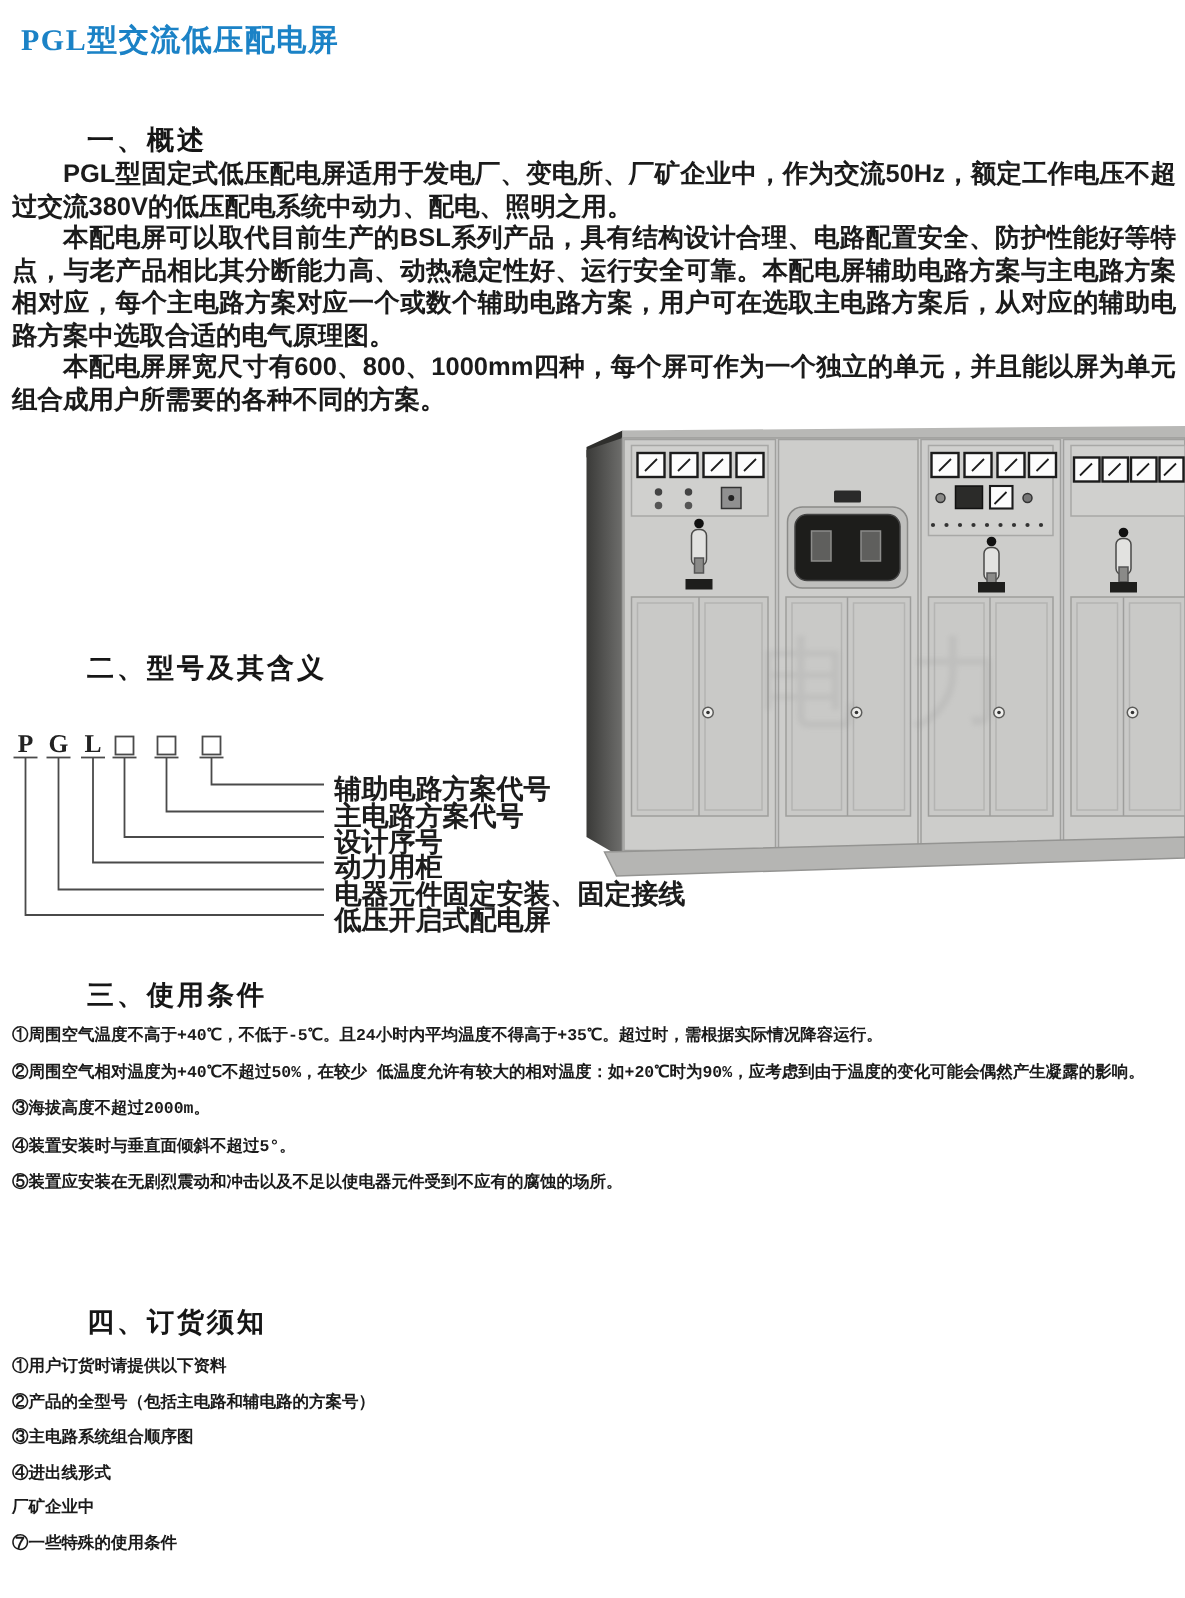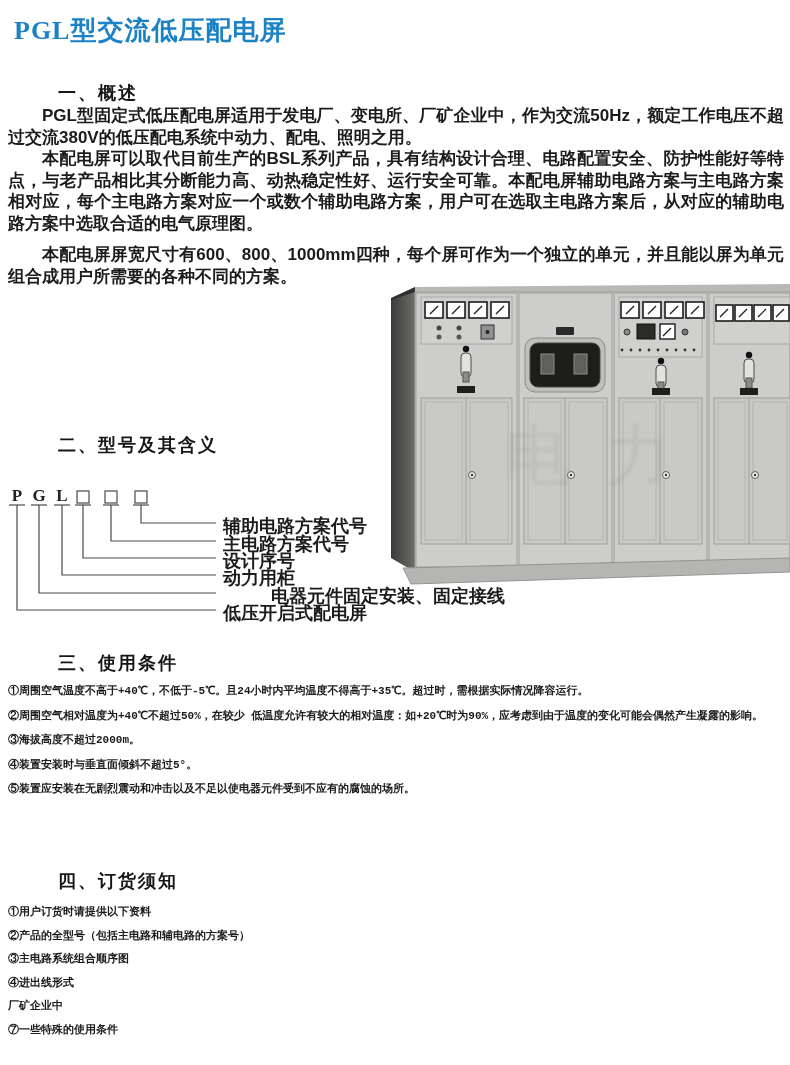--- a/index.html
+++ b/index.html
@@ -1,27 +1,27 @@
 <!DOCTYPE html>
 <html><head>
 <meta charset="utf-8">
 <style>
   html,body{margin:0;padding:0;background:#ffffff;}
   .page{position:relative;width:790px;height:1065px;background:#fff;overflow:hidden;
         font-family:"Liberation Sans",sans-serif;color:#1b1b1b;}
   .page-title{position:absolute;left:14px;top:13px;font-family:"Liberation Serif",serif;
-        font-size:26px;font-weight:700;letter-spacing:1px;color:#1b82c6;}
+        font-size:20px;font-weight:700;letter-spacing:1px;color:#1b82c6;}
   .sec-head{position:absolute;left:14px;font-size:18px;font-weight:700;color:#161616;
         letter-spacing:2px;margin-left:44px;}
   #h1{top:81px;} #h2{top:433px;} #h3{top:651px;} #h4{top:869px;}
   .body-text{position:absolute;left:8px;width:776px;font-size:17px;font-weight:600;
         line-height:21.5px;text-align:justify;}
   #paras{top:105px;}
   #paras p{margin:0;text-indent:2em;}
-  #paras p.gap{margin-top:10px;}
+  #paras p.gap{margin-top:0;}
   
   .photo{position:absolute;left:375px;top:278px;width:415px;height:307px;}
   
   .diagram{position:absolute;left:8px;top:486px;width:440px;height:142px;}
   .diagram svg{position:absolute;left:0;top:0;}
   .model-letter{position:absolute;top:0px;width:14px;text-align:center;
         font-family:"Liberation Serif",serif;font-size:17px;font-weight:700;color:#222;}
   .model-label{position:absolute;left:215px;white-space:nowrap;font-size:18px;
         font-weight:700;color:#1c1c1c;}
   
@@ -237,21 +237,21 @@
         <polyline points="9,19 9,124 208,124"></polyline>
       </g>
     </svg>
     <div class="model-letter" style="left:2px;">P</div>
     <div class="model-letter" style="left:24px;">G</div>
     <div class="model-letter" style="left:47px;">L</div>
     <div class="model-label" style="top:28px;">辅助电路方案代号</div>
     <div class="model-label" style="top:46px;">主电路方案代号</div>
     <div class="model-label" style="top:63px;">设计序号</div>
     <div class="model-label" style="top:80px;">动力用柜</div>
-    <div class="model-label" style="top:98px;margin-left:48px;">电器元件固定安装、固定接线</div>
+    <div class="model-label" style="top:98px;">电器元件固定安装、固定接线</div>
     <div class="model-label" style="top:115px;">低压开启式配电屏</div>
   </div>
 
   <div class="sec-head" id="h3">三、使用条件</div>
 
   <div class="item-list" id="conds">
     <div>①周围空气温度不高于+40℃，不低于-5℃。且24小时内平均温度不得高于+35℃。超过时，需根据实际情况降容运行。</div>
     <div>②周围空气相对温度为+40℃不超过50%，在较少 低温度允许有较大的相对温度：如+20℃时为90%，应考虑到由于温度的变化可能会偶然产生凝露的影响。</div>
     <div>③海拔高度不超过2000m。</div>
     <div>④装置安装时与垂直面倾斜不超过5°。</div>

